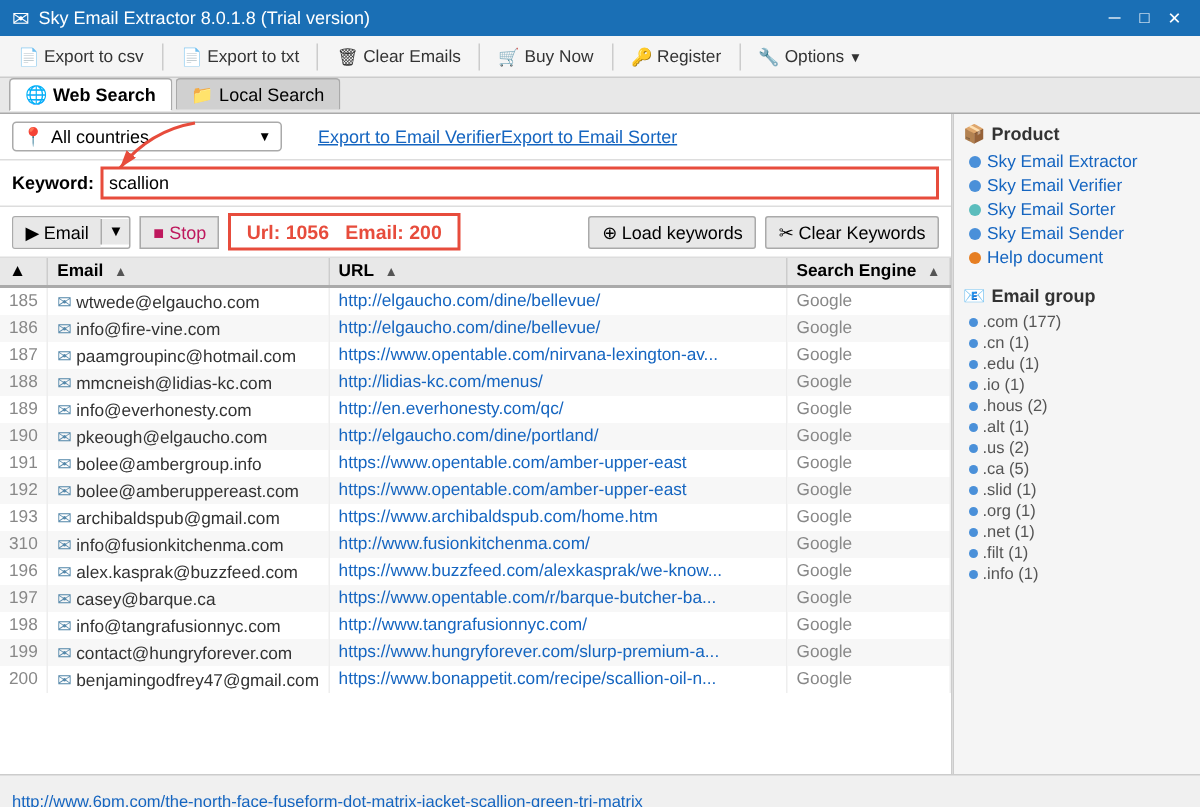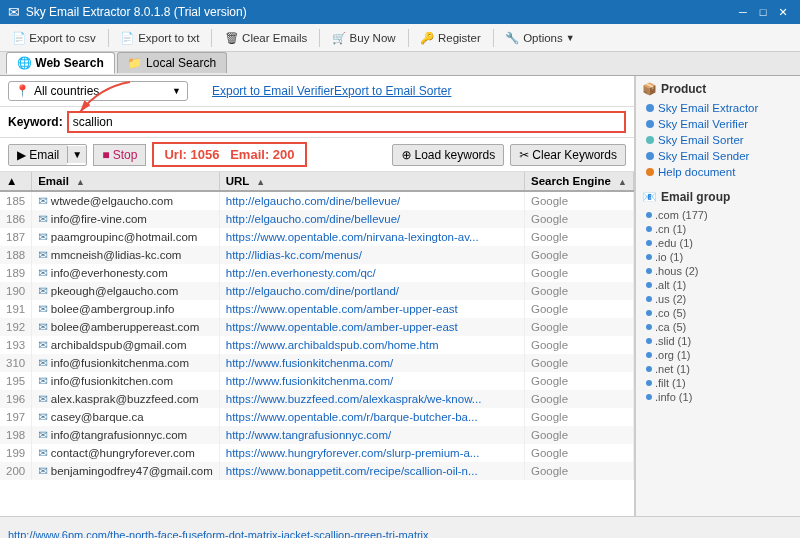--- a/index.html
+++ b/index.html
@@ -522,26 +522,20 @@
       <td class="url-cell">https://www.archibaldspub.com/home.htm</td>
       <td class="engine-cell">Google</td>
     </tr>
             <tr>
       <td>310</td>
       <td class="email-cell"><span class="email-icon">✉</span>info@fusionkitchenma.com</td>
       <td class="url-cell">http://www.fusionkitchenma.com/</td>
       <td class="engine-cell">Google</td>
     </tr>
             <tr>
-      <td>195</td>
-      <td class="email-cell"><span class="email-icon">✉</span>info@fusionkitchen.com</td>
-      <td class="url-cell">http://www.fusionkitchenma.com/</td>
-      <td class="engine-cell">Google</td>
-    </tr>
-            <tr>
       <td>196</td>
       <td class="email-cell"><span class="email-icon">✉</span>alex.kasprak@buzzfeed.com</td>
       <td class="url-cell">https://www.buzzfeed.com/alexkasprak/we-know...</td>
       <td class="engine-cell">Google</td>
     </tr>
             <tr>
       <td>197</td>
       <td class="email-cell"><span class="email-icon">✉</span>casey@barque.ca</td>
       <td class="url-cell">https://www.opentable.com/r/barque-butcher-ba...</td>
       <td class="engine-cell">Google</td>
@@ -627,24 +621,20 @@
           <div class="email-group-item">
             <span class="dot-small"></span>
             <span>.alt (1)</span>
           </div>
           <div class="email-group-item">
             <span class="dot-small"></span>
             <span>.us (2)</span>
           </div>
           <div class="email-group-item">
             <span class="dot-small"></span>
-            <span>.co (5)</span>
-          </div>
-          <div class="email-group-item">
-            <span class="dot-small"></span>
             <span>.ca (5)</span>
           </div>
           <div class="email-group-item">
             <span class="dot-small"></span>
             <span>.slid (1)</span>
           </div>
           <div class="email-group-item">
             <span class="dot-small"></span>
             <span>.org (1)</span>
           </div>

